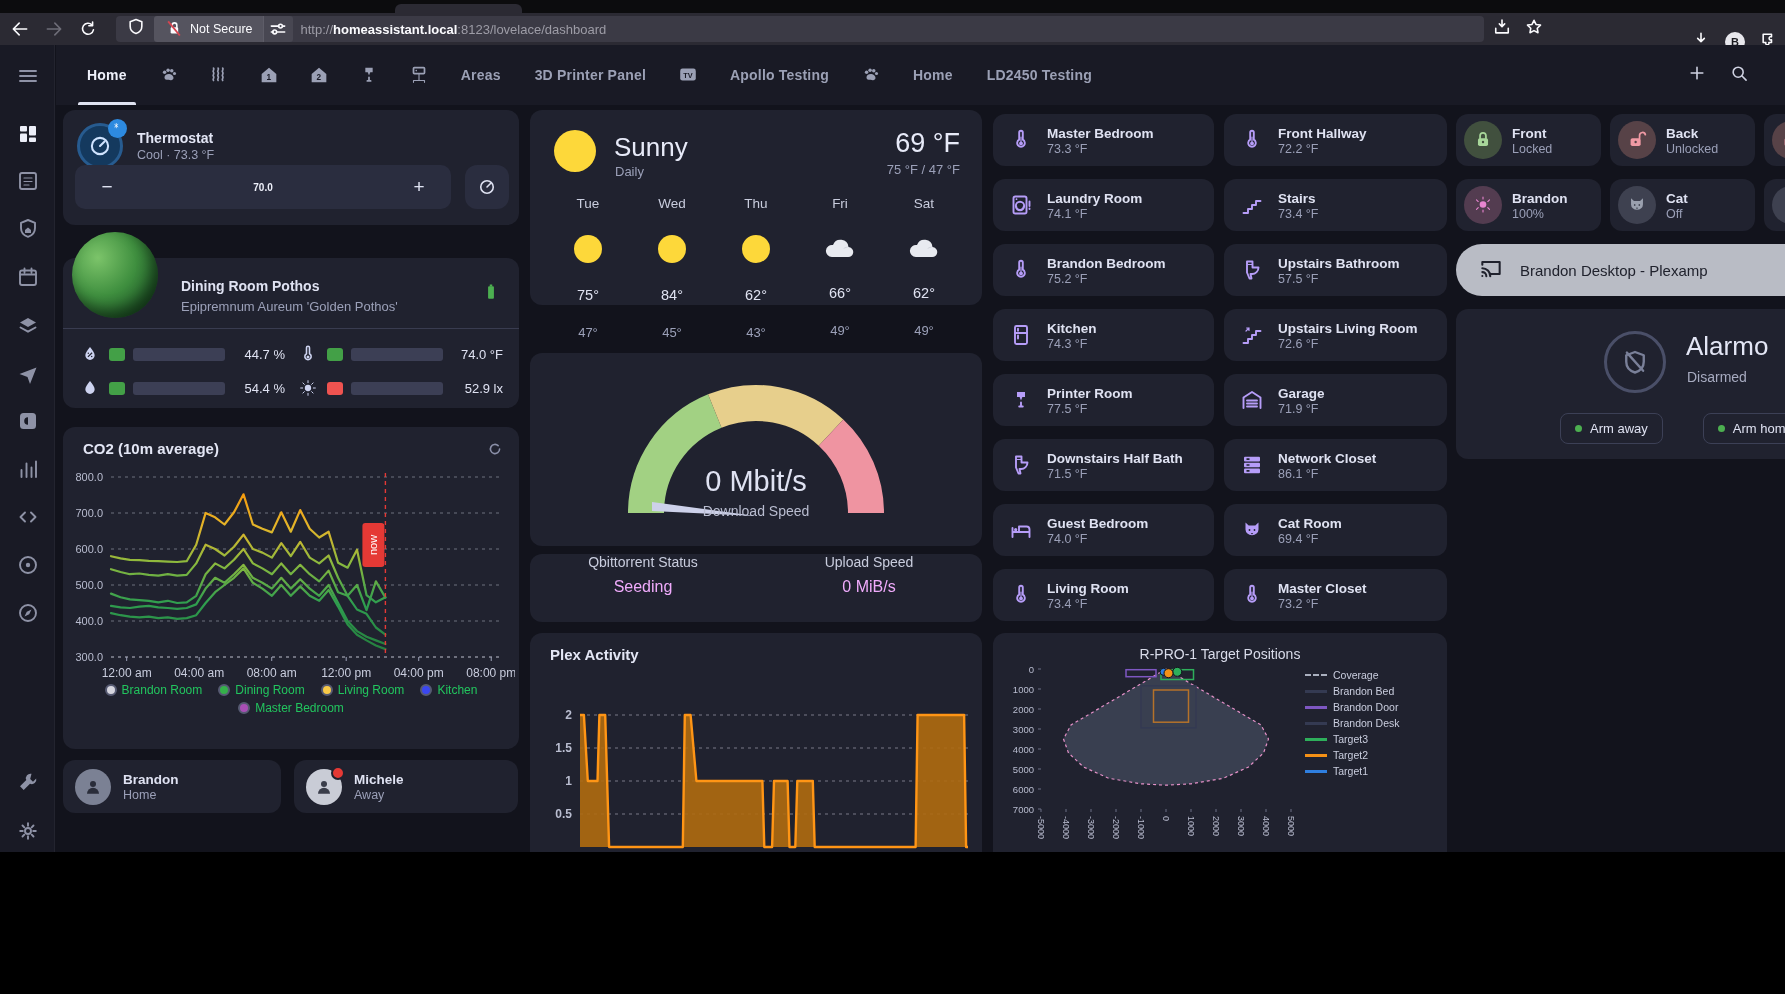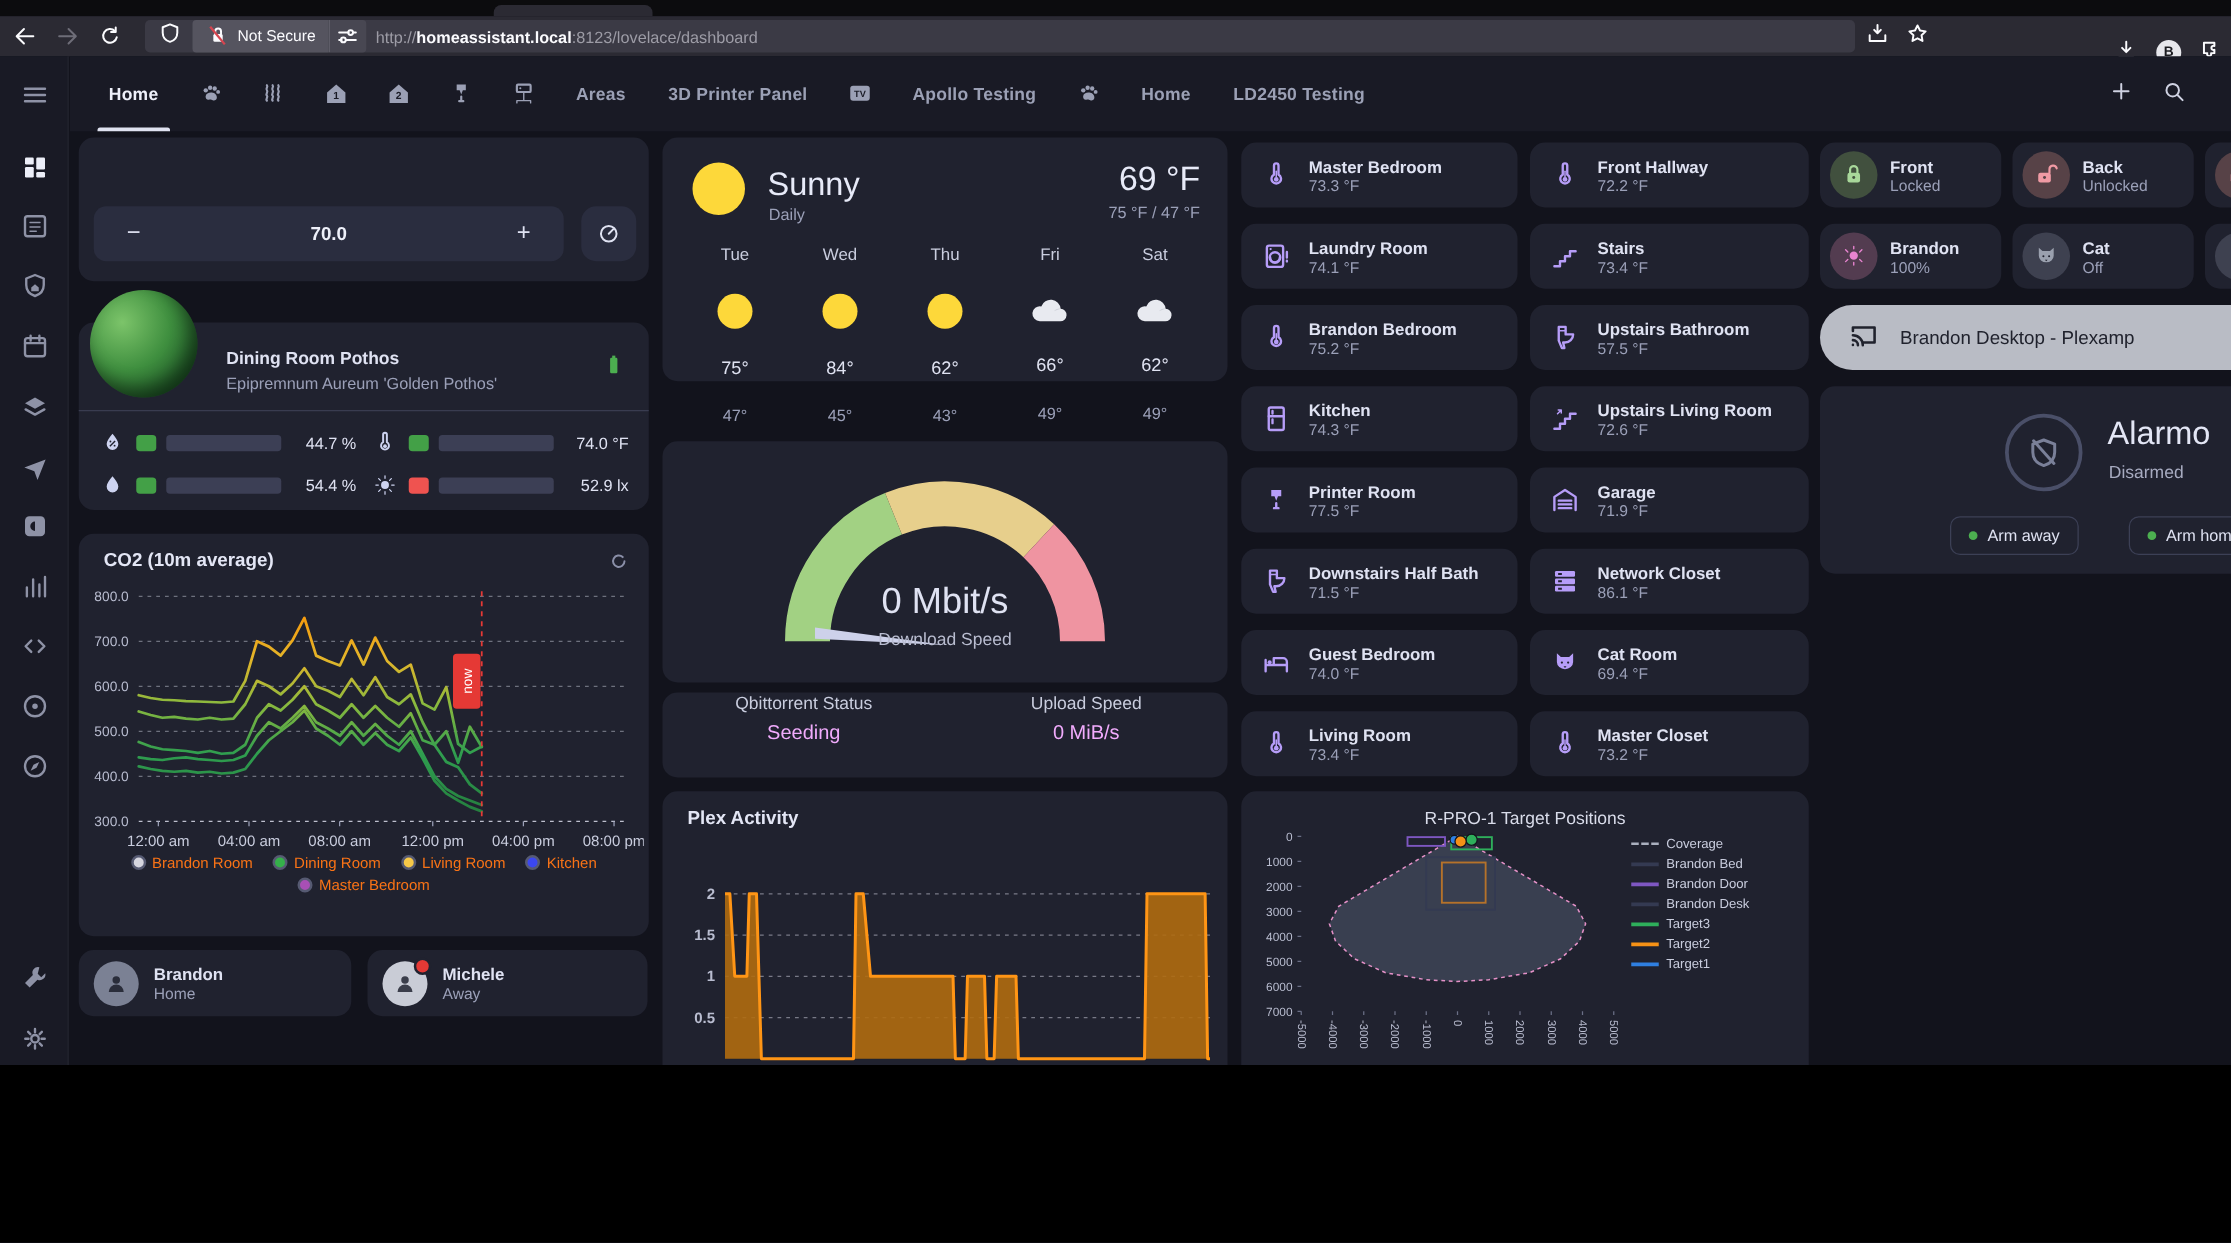--- a/index.html
+++ b/index.html
@@ -47,21 +47,21 @@
   .cardname { font-size:15px; font-weight:bold; color:#e3e6f5; }
   .sec { color:#9ba0b8; }
 
   
   .thermo-head { display:flex; align-items:center; gap:14px; padding:13px 14px 0 14px; }
   .thermo-badge-wrap { position:relative; width:46px; height:46px; }
   .thermo-circle { width:46px; height:46px; border-radius:50%; background:#14395e; border:3px solid #275b8f; color:#cfe3ff; display:flex; align-items:center; justify-content:center; }
   .thermo-snow { position:absolute; right:-4px; top:-4px; width:19px; height:19px; border-radius:50%; background:#2d8ae0; color:#fff; display:flex; align-items:center; justify-content:center; }
   .thermo-row { position:absolute; left:12px; top:55px; width:376px; height:44px; background:#2a2d3f; border-radius:10px; display:flex; align-items:center; }
   .thermo-btn { width:64px; height:44px; display:flex; align-items:center; justify-content:center; color:#dfe2f2; font-size:19px; }
-  .thermo-val { flex:1; text-align:center; color:#eef0fa; font-size:15px; font-weight:bold; }
+  .thermo-val { flex:1; text-align:center; color:#eef0fa; font-size:10px; font-weight:bold; }
   .thermo-mode { position:absolute; left:402px; top:55px; width:44px; height:44px; background:#2a2d3f; border-radius:12px; color:#dfe2f2; display:flex; align-items:center; justify-content:center; }
 
   
   .plant-img { position:absolute; left:9px; top:-26px; width:86px; height:86px; border-radius:50%;
       background:radial-gradient(circle at 30% 30%, #7cc46a, #3f8f3f 45%, #1f5b28 80%, #143d1c);
       box-shadow:inset -6px -8px 14px rgba(0,0,0,.45); }
   .plant-name { position:absolute; left:118px; top:20px; font-size:14px; font-weight:bold; color:#dfe2f2; }
   .plant-species { position:absolute; left:118px; top:41px; font-size:13px; color:#9ba0b8; }
   .plant-batt { position:absolute; right:18px; top:24px; color:#4caf50; }
   .plant-div { position:absolute; left:0; top:70px; width:100%; height:1px; background:#393c50; }
@@ -94,21 +94,21 @@
   .qb .half { flex:1; text-align:center; }
   .qb .l1 { font-size:14px; color:#c9cdde; margin-bottom:8px; }
   .qb .l2 { font-size:16px; color:#f0abfc; }
 
   
   .chart-title { position:absolute; left:20px; top:13px; font-size:15px; font-weight:bold; color:#e3e6f5; }
   .chart-title.center { left:0; width:100%; text-align:center; font-weight:normal; font-size:14px; color:#d9dcea; }
   .co2-spin { position:absolute; right:14px; top:12px; color:#8a8fa8; }
   .co2-legend { position:absolute; left:0; top:256px; width:100%; display:flex; flex-direction:column; gap:4px; align-items:center; }
   .leg-row { display:flex; gap:16px; justify-content:center; }
-  .leg-item { display:flex; align-items:center; gap:5px; font-size:12px; color:#f97316; }
+  .leg-item { display:flex; align-items:center; gap:5px; font-size:12px; color:#22c55e; }
   .leg-dot { width:12px; height:12px; border-radius:50%; border:2px solid #565a72; }
 
   
   .sensor-col { position:absolute; display:flex; flex-direction:column; gap:13px; }
   .sensor-card { height:52px; background:#20222f; border-radius:12px; display:flex; align-items:center; gap:14px; padding:0 16px; }
   .sensor-card .ic { color:#b69df8; width:24px; display:flex; justify-content:center; }
   .sensor-name { font-size:13.5px; font-weight:bold; color:#dfe2f2; line-height:17px; }
   .sensor-val { font-size:12.5px; color:#9ba0b8; }
 
   
@@ -372,20 +372,39 @@
             <path d="M12 5v14M5 12h14" class="s"></path>
           </svg></span>
       <span><svg width="20" height="20" viewBox="0 0 24 24">
             <circle cx="11" cy="11" r="6" class="s"></circle>
             <path d="M15.6 15.6L20.5 20.5" class="s"></path>
           </svg></span>
     </div>
   </header>
 
   <section class="card" style="left:63px; top:110px; width:456px; height:115px;">
+    <div class="thermo-head">
+      <div class="thermo-badge-wrap">
+        <div class="thermo-circle">
+            <svg width="26" height="26" viewBox="0 0 24 24">
+              <circle cx="12" cy="12" r="7.5" class="s"></circle>
+              <path d="M12 12l4.2-4.2" class="s"></path>
+            </svg>
+          </div>
+        <div class="thermo-snow">
+            <svg width="13" height="13" viewBox="0 0 24 24">
+              <path d="M8 2.5v11M4 5l8 6M12 5L4 11" class="s" transform="translate(4 1) scale(.72)" stroke-width="2.4"></path>
+            </svg>
+          </div>
+      </div>
+      <div>
+        <div class="cardname" style="font-size:14px">Thermostat</div>
+        <div class="sec" style="font-size:12.5px; margin-top:2px">Cool · 73.3 °F</div>
+      </div>
+    </div>
     <div class="thermo-row">
       <div class="thermo-btn">−</div>
       <div class="thermo-val">70.0</div>
       <div class="thermo-btn">+</div>
     </div>
     <div class="thermo-mode">
         <svg width="20" height="20" viewBox="0 0 24 24">
           <circle cx="12" cy="12" r="7.5" class="s"></circle>
           <path d="M12 12l4.2-4.2" class="s"></path>
         </svg>

